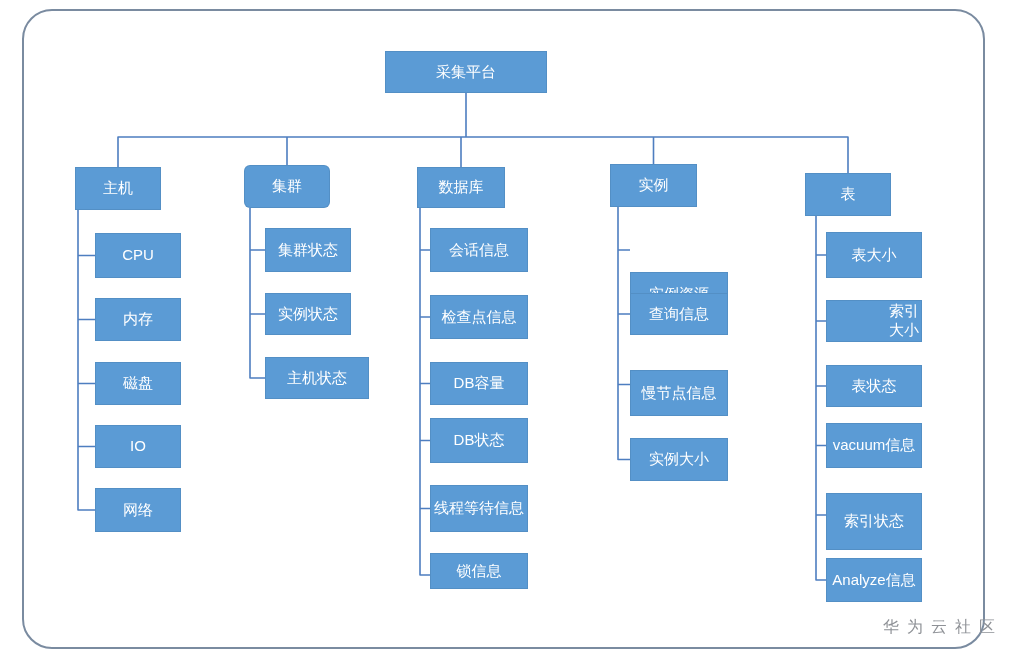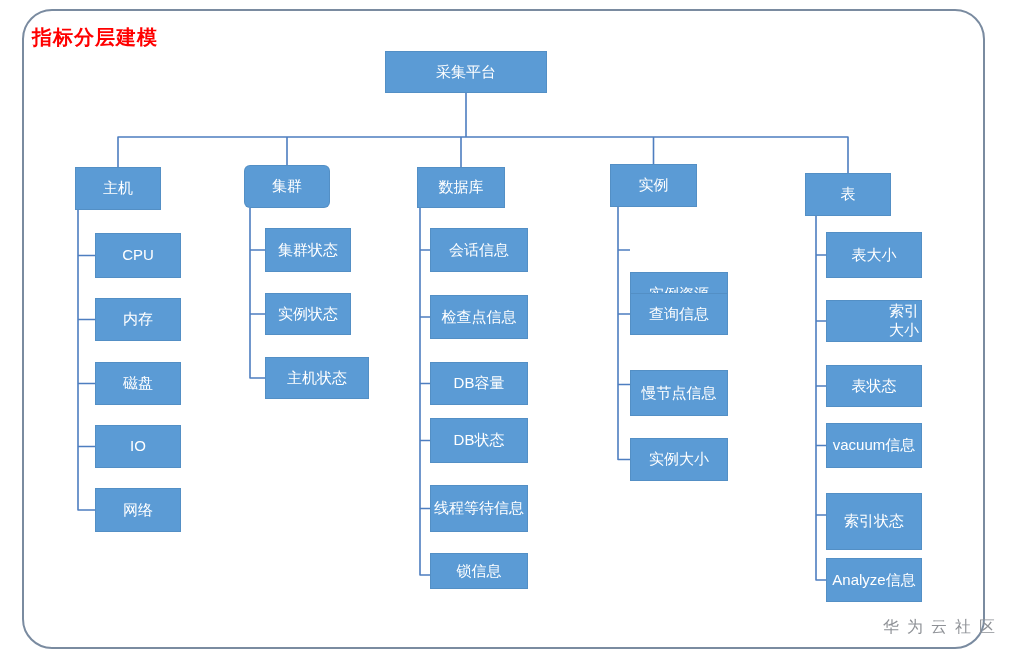--- a/index.html
+++ b/index.html
@@ -68,15 +68,14 @@
       <div class="tree-node" style="left: 630px; top: 370px; width: 98px; height: 46px;">慢节点信息</div>
       <div class="tree-node" style="left: 630px; top: 438px; width: 98px; height: 43px;">实例大小</div>
       <div class="tree-node" style="left: 805px; top: 173px; width: 86px; height: 43px;">表</div>
       <div class="tree-node" style="left: 826px; top: 232px; width: 96px; height: 46px;">表大小</div>
       <div class="tree-node" style="left: 826px; top: 300px; width: 96px; height: 42px; padding-left: 48px;">索引大小</div>
       <div class="tree-node" style="left: 826px; top: 365px; width: 96px; height: 42px;">表状态</div>
       <div class="tree-node" style="left: 826px; top: 423px; width: 96px; height: 45px;">vacuum信息</div>
       <div class="tree-node" style="left: 826px; top: 493px; width: 96px; height: 57px;">索引状态</div>
       <div class="tree-node" style="left: 826px; top: 558px; width: 96px; height: 44px;">Analyze信息</div>
     </div>
-  <div class="page-title">指标分层建模</div>
   <div class="watermark">华为云社区</div>
 </div>
 
 </body></html>

